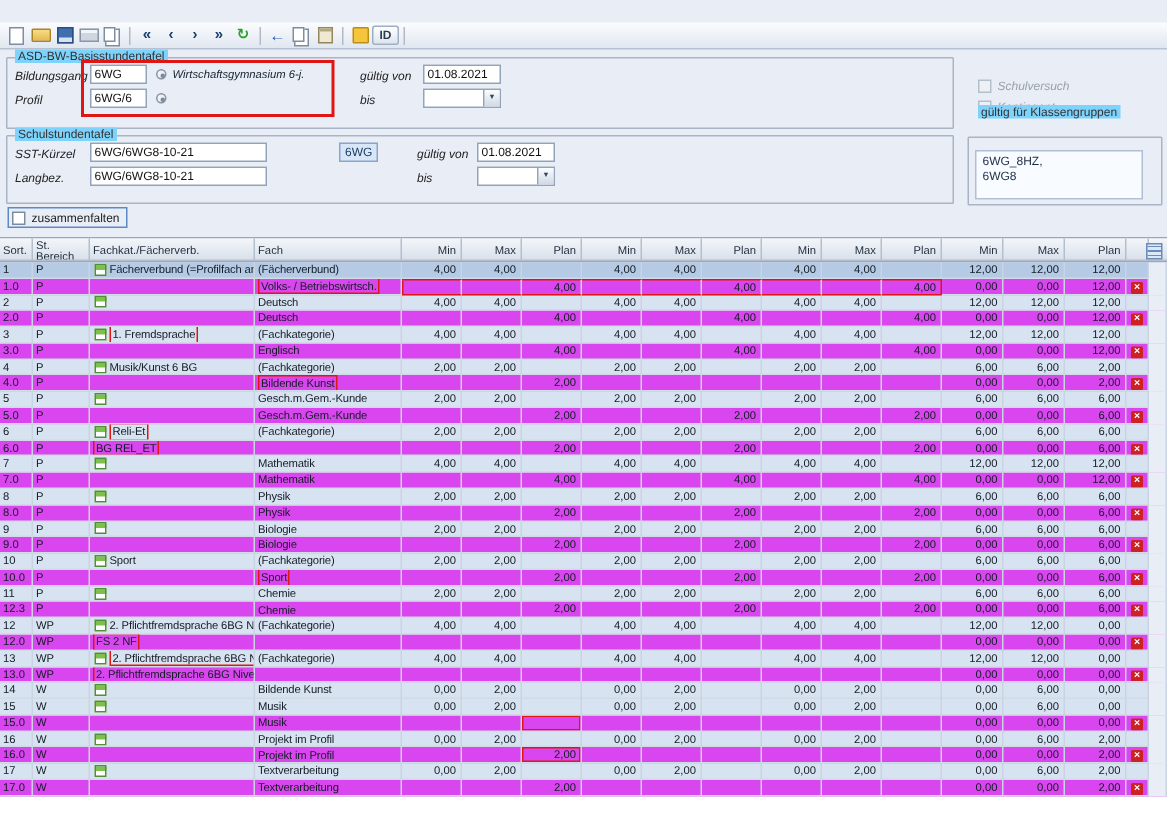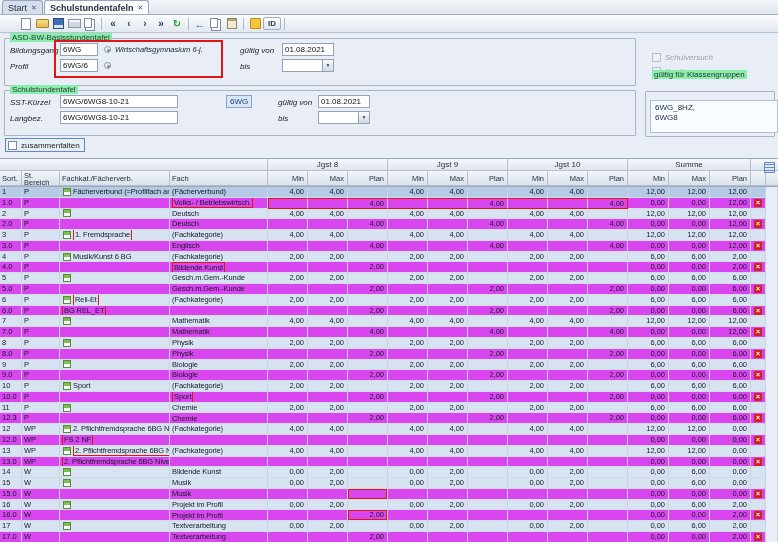--- a/index.html
+++ b/index.html
@@ -10,21 +10,21 @@
   
   .tabbar{position:absolute;left:0;top:0;width:778px;height:15px;display:flex;align-items:flex-end;
           background:linear-gradient(#f4f6fa,#dfe5ee);border-bottom:1px solid #9fb0c4;padding-left:2px;}
   .tab{display:flex;align-items:center;height:14px;padding:0 5px;margin-right:1px;font-size:9px;
        border:1px solid #93a6bd;border-bottom:none;border-radius:3px 3px 0 0;background:#d5deea;color:#25313f;}
   .tab.active{background:#fcfdff;font-weight:bold;}
   .tabx{margin-left:4px;font-size:7px;line-height:7px;color:#4a5668;font-weight:bold;}
 
   
   .toolbar{position:absolute;left:0;top:15px;width:778px;height:18px;display:flex;align-items:center;
-           background:linear-gradient(#fbfcfe,#e1e7f0);border-bottom:1px solid #b6c2d2;padding-left:18px;}
+           background:linear-gradient(#fbfcfe,#e1e7f0);border-bottom:1px solid #b6c2d2;padding-left:3px;}
   .tbi{width:16px;height:15px;display:inline-flex;align-items:center;justify-content:center;border-radius:2px;}
   .tbsep{width:1px;height:12px;background:#aeb9c9;margin:0 3px;display:inline-block;}
   .new-icon::before{content:'';width:8px;height:10px;background:#fff;border:1px solid #7e8da0;display:block;}
   .open-icon::before{content:'';width:11px;height:7px;background:linear-gradient(#f7dc8a,#e5ba4c);border:1px solid #ab8325;border-radius:1px;display:block;}
   .save-icon::before{content:'';width:9px;height:9px;background:#3f6fae;border:1px solid #2a4f85;box-shadow:inset 0 -3px 0 #d7e2f0;display:block;}
   .print-icon::before{content:'';width:11px;height:7px;background:#cfd6e0;border:1px solid #8a95a6;box-shadow:inset 0 2px 0 #f2f5f9;display:block;}
   .copy-icon::before,.copy-page-icon::before{content:'';width:6px;height:8px;background:#fff;border:1px solid #7e8da0;box-shadow:2px 2px 0 0 #fff,2px 2px 0 1px #7e8da0;display:block;margin:-2px 2px 0 -2px;}
   .paste-icon::before{content:'';width:8px;height:9px;background:#efe9d2;border:1px solid #93865d;box-shadow:inset 0 2px 0 #b3a878;display:block;}
   .first-record-icon::before{content:'«';}
   .previous-record-icon::before{content:'‹';}
@@ -35,21 +35,21 @@
   .back-icon::before{content:'←';color:#2e62b8;font-size:11px;font-weight:bold;}
   .highlight-icon::before{content:'';width:9px;height:9px;background:#f6c53c;border:1px solid #bb8f16;border-radius:1px;display:block;}
   .id-button{width:auto;padding:0 4px;height:13px;font-size:8px;font-weight:bold;color:#2b3a4e;
              border:1px solid #9eafc4;background:linear-gradient(#ffffff,#dde5ef);}
 
   
   .form{position:absolute;left:0;top:33px;width:778px;height:125px;}
   .form .lbl{position:absolute;font-size:8px;line-height:10px;color:#222;white-space:nowrap;font-style:italic;}
   .form .lbl.dis{color:#98a1ad;}
   .grpbox{position:absolute;border:1px solid #a9b4c6;border-radius:1px;}
-  .glabel{position:absolute;font-size:8px;line-height:9px;background:#86efac;padding:0 2px;color:#333;white-space:nowrap;}
+  .glabel{position:absolute;font-size:8px;line-height:9px;background:#7dd3fc;padding:0 2px;color:#333;white-space:nowrap;}
   .tf{position:absolute;height:13px;background:#fff;border:1px solid #93a4ba;font-size:8px;line-height:11px;padding:0 2px;color:#111;white-space:nowrap;overflow:hidden;}
   .badge{position:absolute;height:13px;background:#d8e7f8;border:1px solid #8aa4c8;font-size:8px;line-height:11px;padding:0 3px;color:#1d3c66;}
   .combo{position:absolute;height:13px;background:#fff;border:1px solid #93a4ba;}
   .combo .cbtn{position:absolute;right:0;top:0;width:11px;height:11px;background:linear-gradient(#fdfdfe,#cfd9e6);border-left:1px solid #93a4ba;
                font-size:5px;line-height:11px;text-align:center;color:#33445c;}
   .radio{position:absolute;width:7px;height:7px;border:1px solid #8593a6;border-radius:50%;background:#eef1f6;}
   .radio::after{content:'';position:absolute;left:1.5px;top:1.5px;width:3px;height:3px;border-radius:50%;background:#7e8a9a;}
   .cb{position:absolute;width:9px;height:9px;border:1px solid #9aa6b6;background:#fff;}
   .cb.dis{background:#edf0f4;border-color:#b4bfcc;}
   .redbox{position:absolute;border:2px solid #e01616;}
@@ -96,30 +96,20 @@
   .delbtn{display:inline-block;width:8px;height:8px;margin-left:3px;background:#cc2222;color:#fff;
           font-size:7px;line-height:8px;text-align:center;font-weight:bold;border-radius:1px;}
   .collapse-btn{position:absolute;right:3px;top:3px;width:11px;height:11px;border:1px solid #6b8cb8;background:
       repeating-linear-gradient(#dce8f8 0 1px,#6b8cb8 1px 2px,#dce8f8 2px 3px);}
 </style>
 </head>
 <body>
 
 <div class="app">
 
-  <div class="tabbar">
-    <div class="tab">
-      <span>Start</span>
-      <span class="tabx">✕</span>
-    </div>
-    <div class="tab active">
-      <span>Schulstundentafeln</span>
-      <span class="tabx">✕</span>
-    </div>
-  </div>
 
   <div class="toolbar">
       <span class="tbi new-icon"></span>
       <span class="tbi open-icon"></span>
       <span class="tbi save-icon"></span>
       <span class="tbi print-icon"></span>
       <span class="tbi copy-icon"></span>
       <span class="tbsep"></span>
       <span class="tbi first-record-icon"></span>
       <span class="tbi previous-record-icon"></span>
@@ -175,38 +165,30 @@
 
     <div class="lbl" style="left:10px;top:81px;">Langbez.</div>
     <div class="tf" style="left:60px;top:78px;width:118px;">6WG/6WG8-10-21</div>
     <div class="lbl" style="left:278px;top:81px;">bis</div>
     <div class="combo" style="left:318px;top:78px;width:52px;">
       <span class="cbtn">▼</span>
     </div>
 
     <div class="grpbox" style="left:645px;top:58px;width:130px;height:46px;"></div>
     <div class="glabel" style="left:652px;top:37px;">gültig für Klassengruppen</div>
-    <div class="kglist" style="left:650px;top:67px;width:128px;height:33px;">6WG_8HZ,
+    <div class="kglist" style="left:650px;top:67px;width:112px;height:33px;">6WG_8HZ,
 6WG8</div>
 
     <div class="zus">
       <span class="cbx"></span>
       <span class="zl">zusammenfalten</span>
     </div>
   </div>
 
   <div class="tbl">
-    <div class="th-group">
-      <div class="thg c-lead"></div>
-      <div class="thg c-grp">Jgst 8</div>
-      <div class="thg c-grp">Jgst 9</div>
-      <div class="thg c-grp">Jgst 10</div>
-      <div class="thg c-sum">Summe</div>
-      <div class="thg c-tail"></div>
-    </div>
     <div class="th-cols">
       <div class="thc c-sort">Sort.</div>
       <div class="thc c-ber two">
         <div>St.</div>
         <div>Bereich</div>
       </div>
       <div class="thc c-fk">Fachkat./Fächerverb.</div>
       <div class="thc c-fa">Fach</div>
       <div class="thc c-v num">Min</div>
       <div class="thc c-v num">Max</div>

